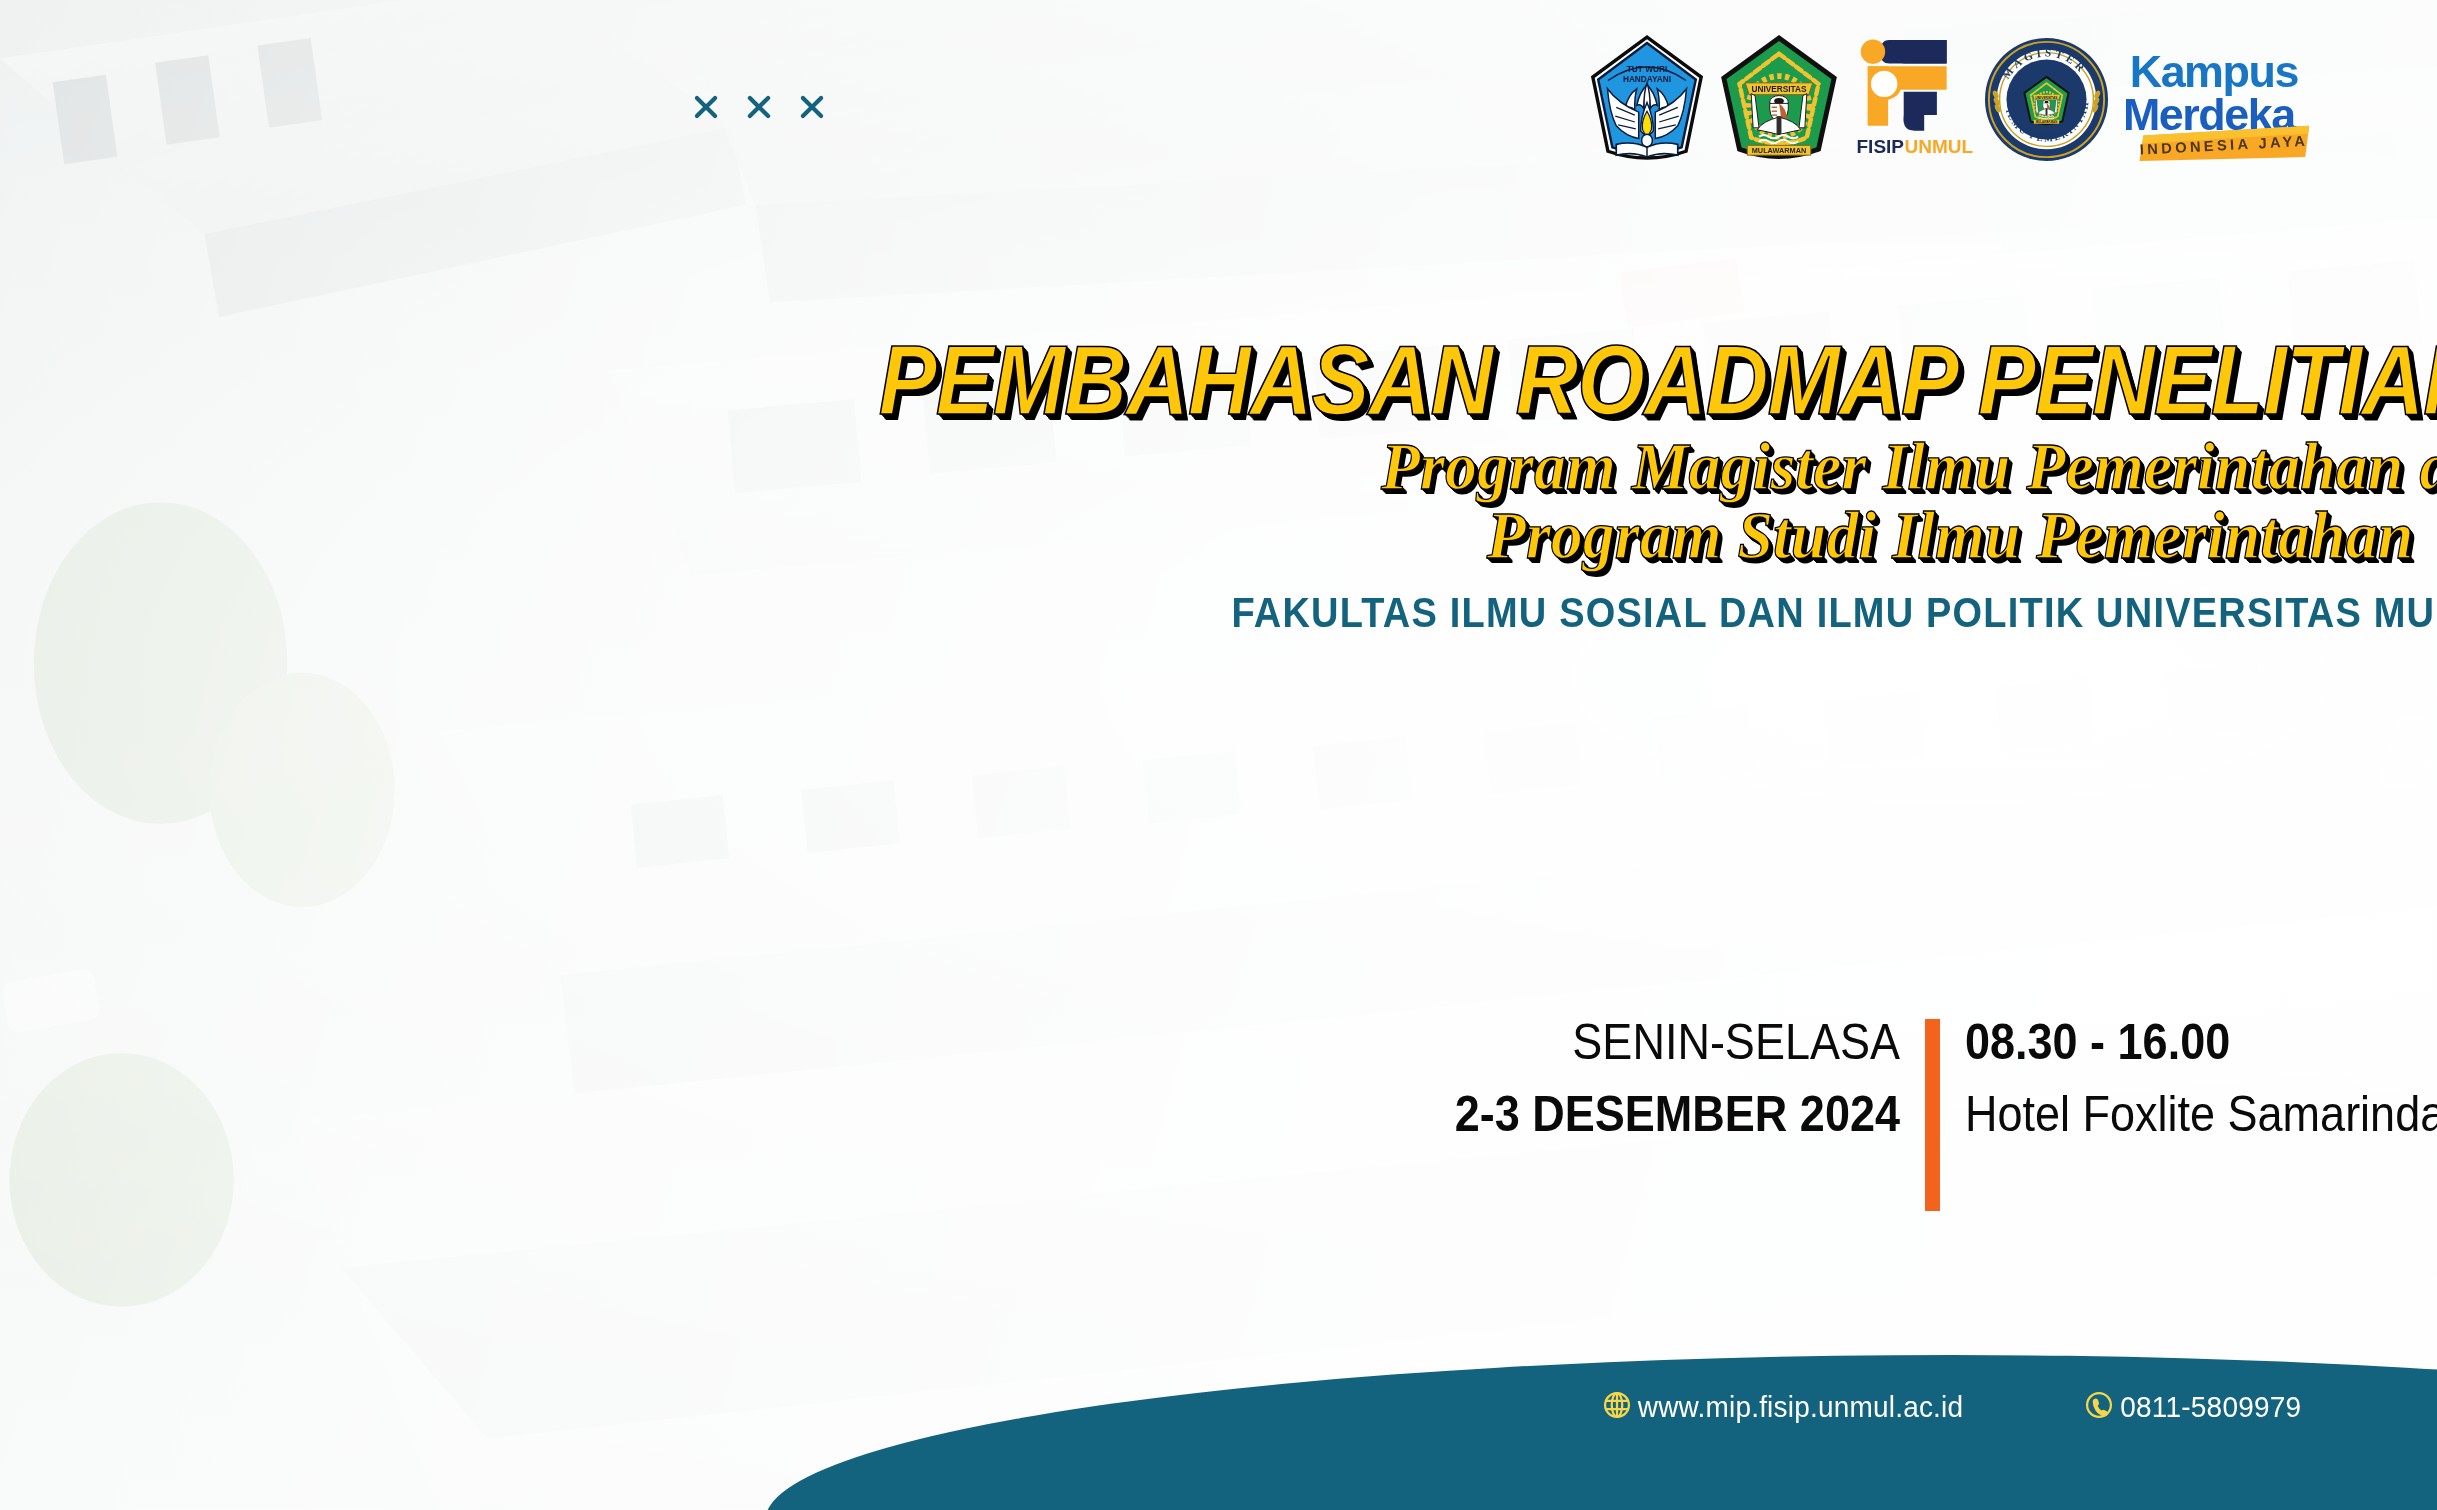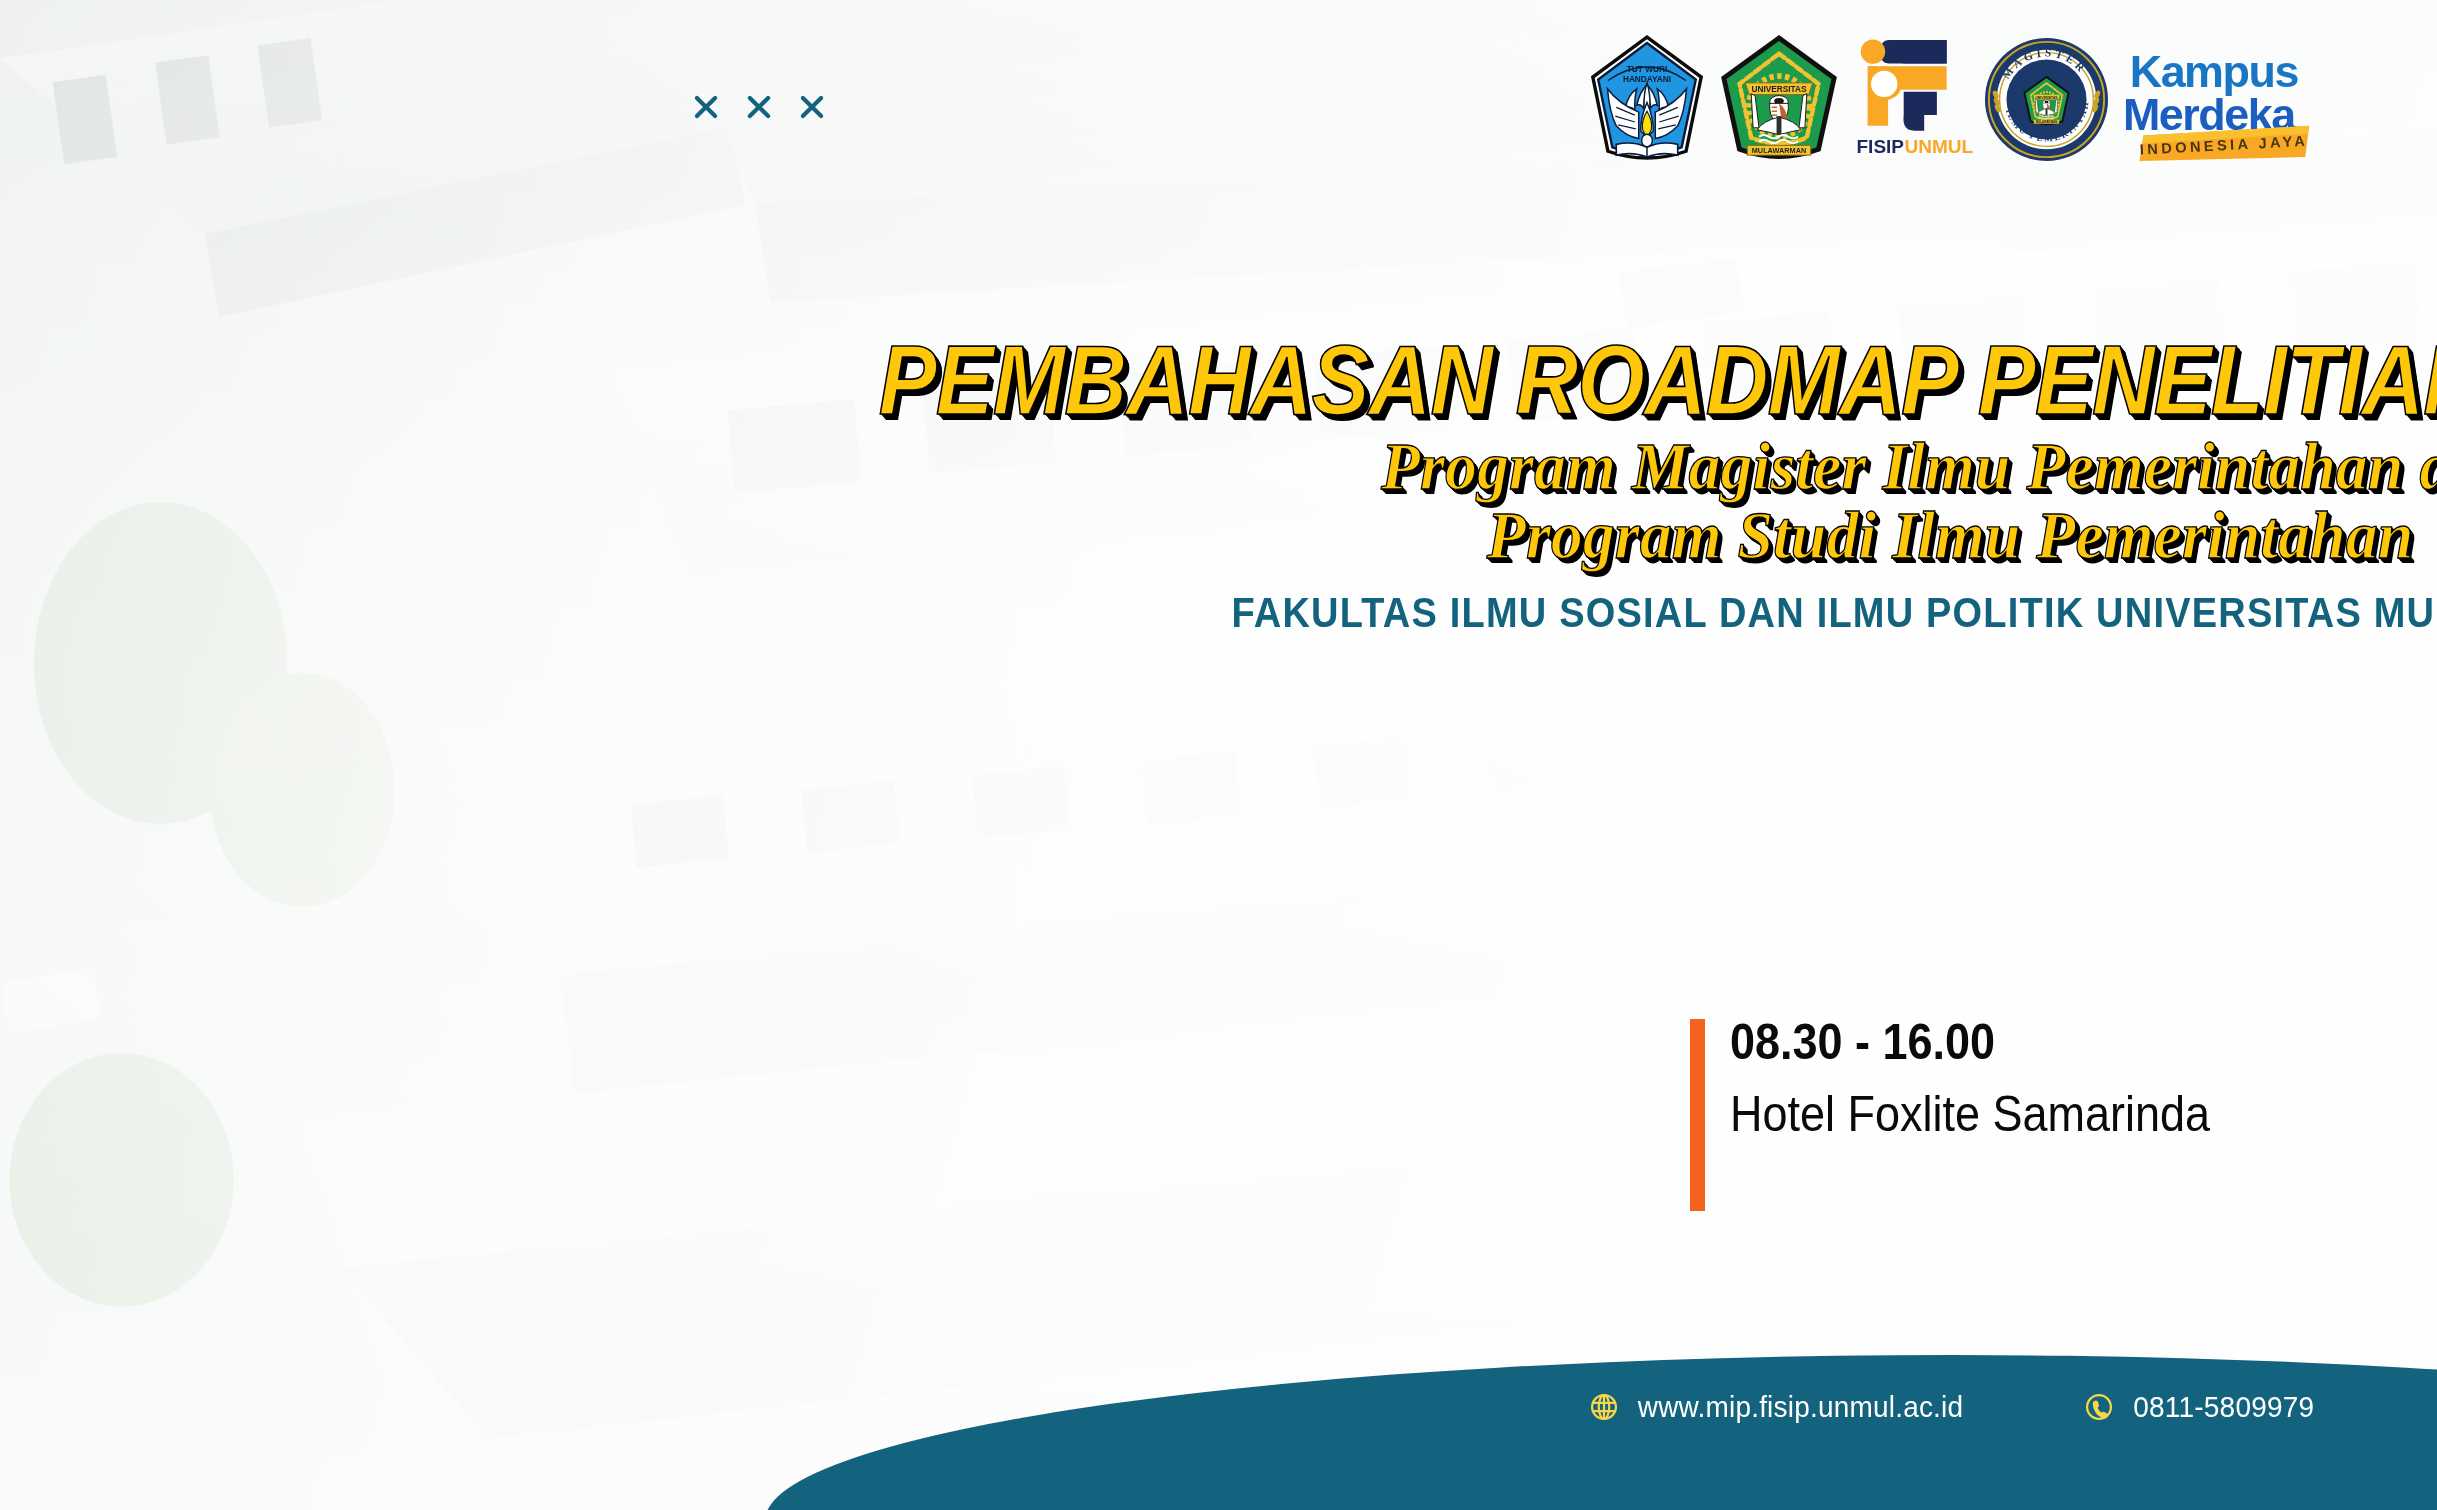--- a/index.html
+++ b/index.html
@@ -111,21 +111,21 @@
     top:1355px;height:195px;
     background:#14637E;
     border-top-left-radius:50% 166px;
     border-top-right-radius:50% 166px;
     overflow:hidden;
   }
   .footer-inner{
     position:absolute;left:0;right:0;top:36px;
     display:flex;align-items:center;justify-content:center;gap:122px;
   }
-  .f-item{display:flex;align-items:center;gap:20px;}
+  .f-item{display:flex;align-items:flex-start;gap:7px;}
   .f-icon{width:28px;height:28px;display:block;flex:0 0 auto;}
   .f-text{
     font-family:"Liberation Sans", sans-serif;
     font-size:28px;color:#ffffff;white-space:nowrap;letter-spacing:0.2px;
     transform:scaleY(1.06);
   }
 </style>
 </head>
 <body>
 
@@ -427,20 +427,24 @@
   </div>
 
   <div class="title-block">
     <div class="t-main">PEMBAHASAN ROADMAP PENELITIAN DAN RENOP</div>
     <div class="t-sub">Program Magister Ilmu Pemerintahan dan</div>
     <div class="t-sub line2">Program Studi Ilmu Pemerintahan</div>
     <div class="t-faculty">FAKULTAS ILMU SOSIAL DAN ILMU POLITIK UNIVERSITAS MULAWARMAN</div>
   </div>
 
   <div class="details">
+    <div class="det-col det-left">
+      <div class="d-line d-light">SENIN-SELASA</div>
+      <div class="d-line d-bold">2-3 DESEMBER 2024</div>
+    </div>
     <div class="det-divider"></div>
     <div class="det-col det-right">
       <div class="d-line d-bold">08.30 - 16.00</div>
       <div class="d-line d-light">Hotel Foxlite Samarinda</div>
     </div>
   </div>
 
   <div class="footer">
     <div class="footer-inner">
 

